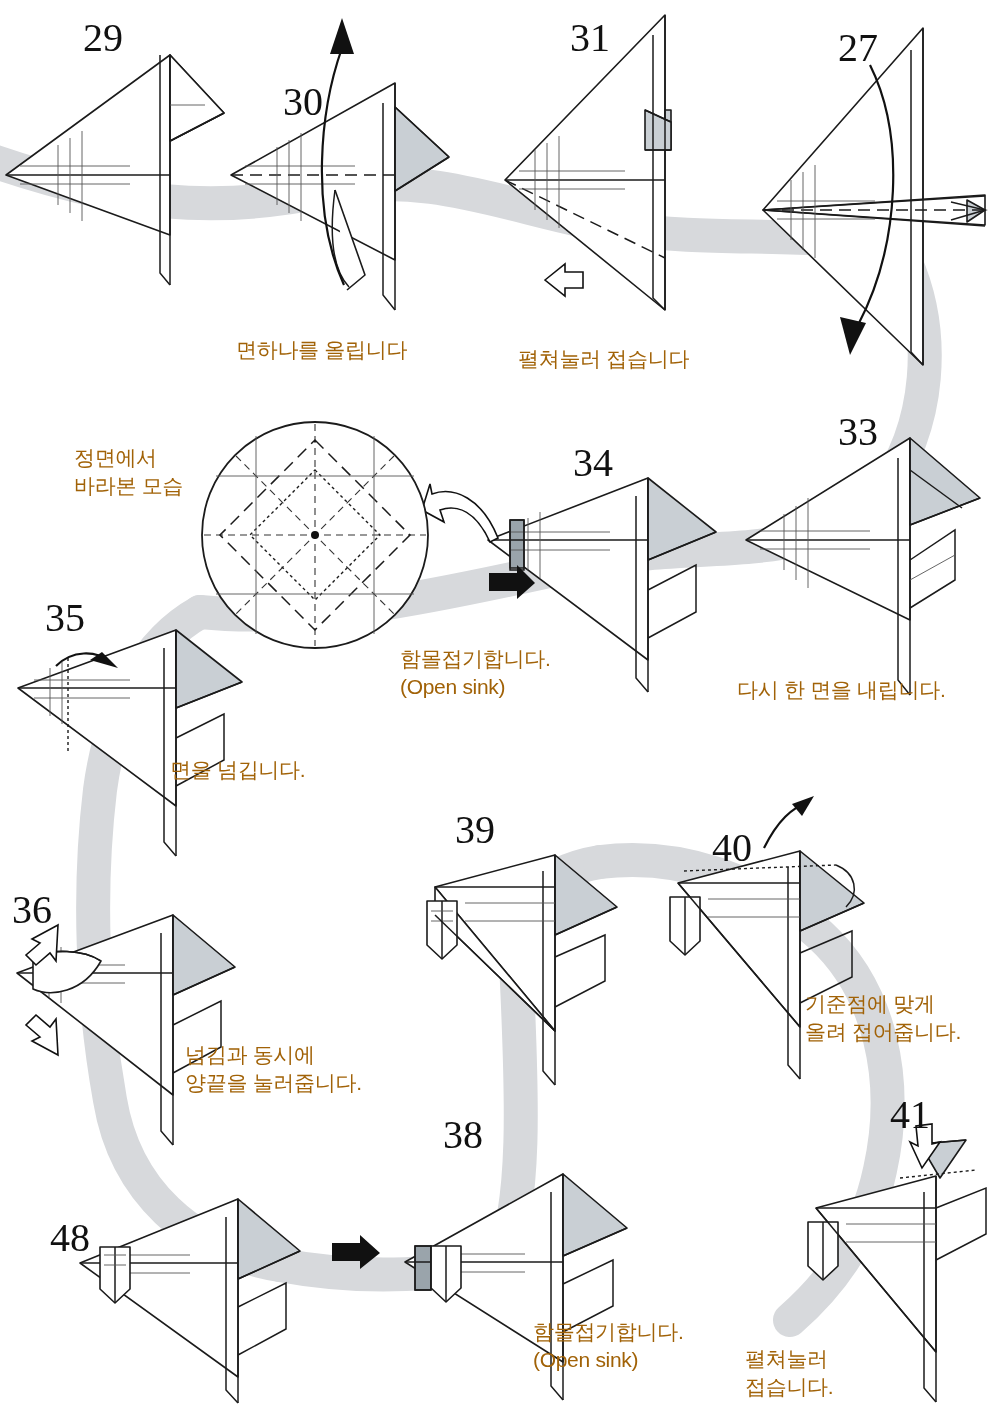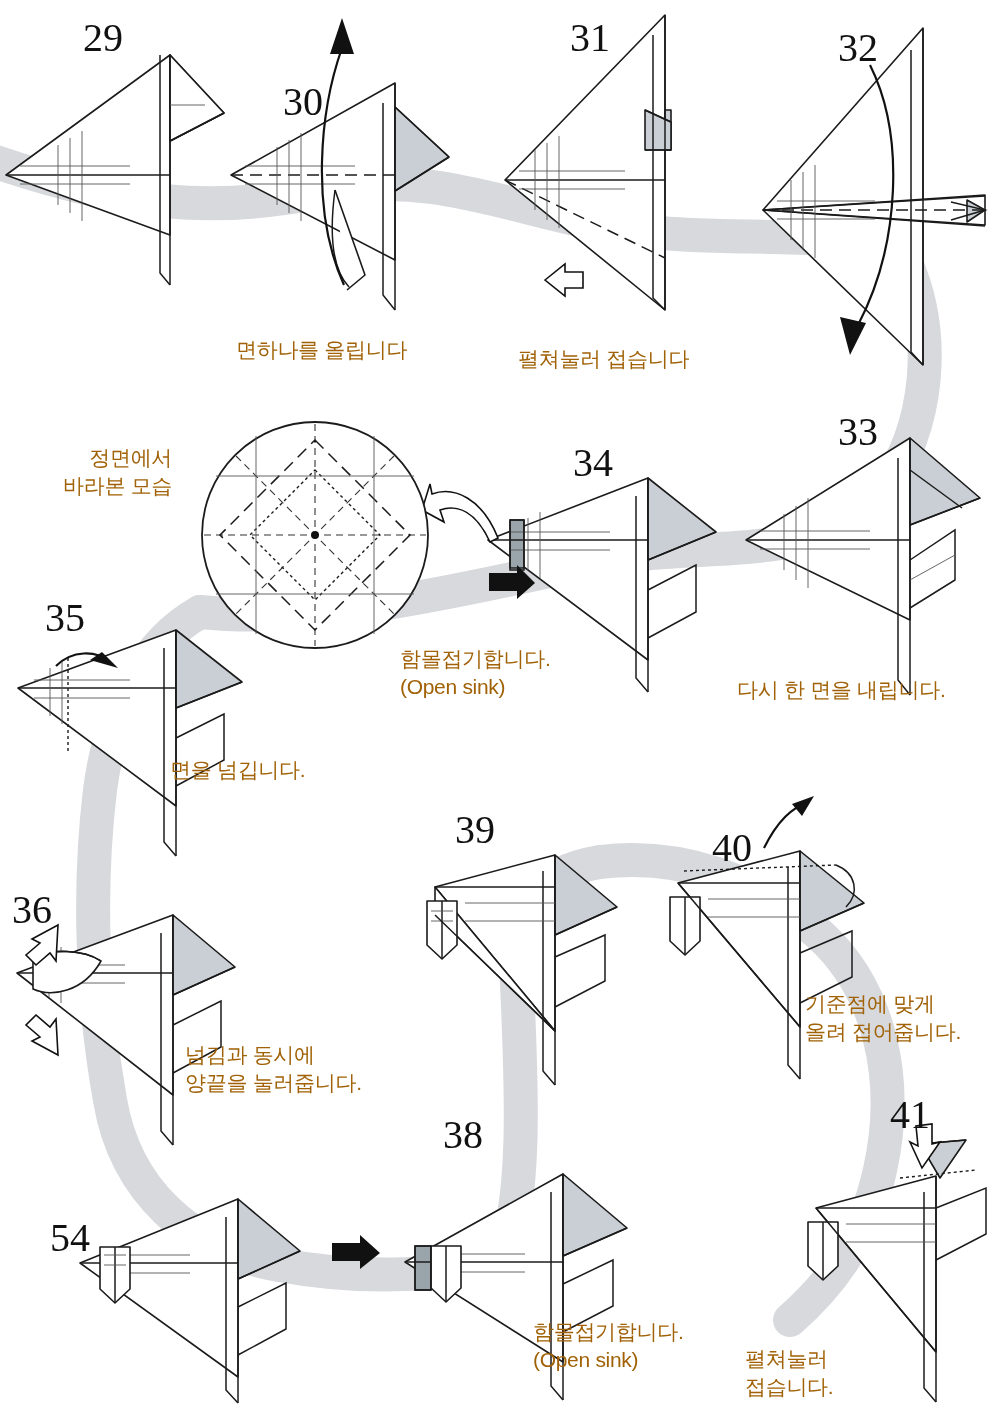--- a/index.html
+++ b/index.html
@@ -164,21 +164,21 @@
       <path class="thin" d="M22,199 L120,199"></path>
       <path class="thin" d="M36,160 L36,220"></path>
       <path class="thin" d="M48,152 L48,230"></path>
       <path class="thin" d="M60,145 L60,238"></path>
       <path class="ln" d="M196,182 L230,190 L196,200"></path>
     </svg>
     <svg class="fig" style="left:810px; top:55px;" width="100" height="310" viewBox="0 0 100 310">
       <path class="arrowline" d="M60,10 C95,80 90,190 48,270"></path>
       <polygon class="arrowhead" points="40,300 30,262 56,268"></polygon>
     </svg>
-    <div class="step-num" style="left:838px; top:28px;">32</div>
+    <div class="step-num" style="left:838px; top:28px;">27</div>
 
     
     <svg class="fig" style="left:740px; top:430px;" width="250" height="275" viewBox="0 0 250 275">
       <polygon class="pa" points="6,110 170,8 170,190"></polygon>
       <polygon class="shade" points="170,8 240,68 170,95"></polygon>
       <path class="ln" d="M170,8 L170,265"></path>
       <path class="ln" d="M158,28 L158,250 L170,265"></path>
       <path class="ln" d="M6,110 L170,110"></path>
       <path class="thin" d="M20,101 L130,101"></path>
       <path class="thin" d="M20,119 L130,119"></path>
@@ -227,21 +227,21 @@
       <path class="dashthin" d="M38,38 L196,196"></path>
       <path class="dashthin" d="M196,38 L38,196"></path>
       <path class="dash" d="M117,22 L212,117 L117,212 L22,117 Z"></path>
       <path class="dot" d="M117,52 L182,117 L117,182 L52,117 Z"></path>
       <path class="thin" d="M58,18 L58,216"></path>
       <path class="thin" d="M176,18 L176,216"></path>
       <path class="thin" d="M18,58 L216,58"></path>
       <path class="thin" d="M18,176 L216,176"></path>
       <circle cx="117" cy="117" r="4" fill="#111"></circle>
     </svg>
-    <div class="caption" style="left:63px; top:444px;text-align:right;">정면에서
+    <div class="caption" style="left:74px; top:444px;">정면에서
 바라본 모습</div>
 
     
     <svg class="fig" style="left:10px; top:620px;" width="250" height="260" viewBox="0 0 250 260">
       <polygon class="pa" points="8,68 166,10 166,186"></polygon>
       <polygon class="shade" points="166,10 232,62 166,88"></polygon>
       <path class="ln" d="M166,10 L166,236"></path>
       <path class="ln" d="M154,28 L154,222 L166,236"></path>
       <path class="ln" d="M8,68 L166,68"></path>
       <path class="thin" d="M24,60 L120,60"></path>
@@ -290,21 +290,21 @@
       <path class="ln" d="M10,78 L168,78"></path>
       <path class="thin" d="M30,70 L120,70"></path>
       <path class="thin" d="M30,88 L120,88"></path>
       <path class="ln" d="M168,94 L230,66"></path>
       <path class="ln" d="M168,122 L216,98 L216,144 L168,170"></path>
       <path class="pa" d="M30,62 L60,62 L60,104 L45,118 L30,104 Z"></path>
       <path class="ln" d="M45,62 L45,118"></path>
       <path class="thin" d="M34,70 L56,70"></path>
       <path class="thin" d="M34,80 L56,80"></path>
     </svg>
-    <div class="step-num" style="left:50px; top:1218px;">54</div>
+    <div class="step-num" style="left:50px; top:1218px;">48</div>
 
     
     <svg class="fig" style="left:330px; top:1235px;" width="60" height="40" viewBox="0 0 60 40">
       <polygon class="solidarrow" points="2,8 30,8 30,0 50,18 30,34 30,26 2,26"></polygon>
     </svg>
 
     
     <svg class="fig" style="left:395px; top:1150px;" width="250" height="265" viewBox="0 0 250 265">
       <polygon class="pa" points="10,112 168,24 168,212"></polygon>
       <polygon class="shade" points="168,24 232,78 168,106"></polygon>

